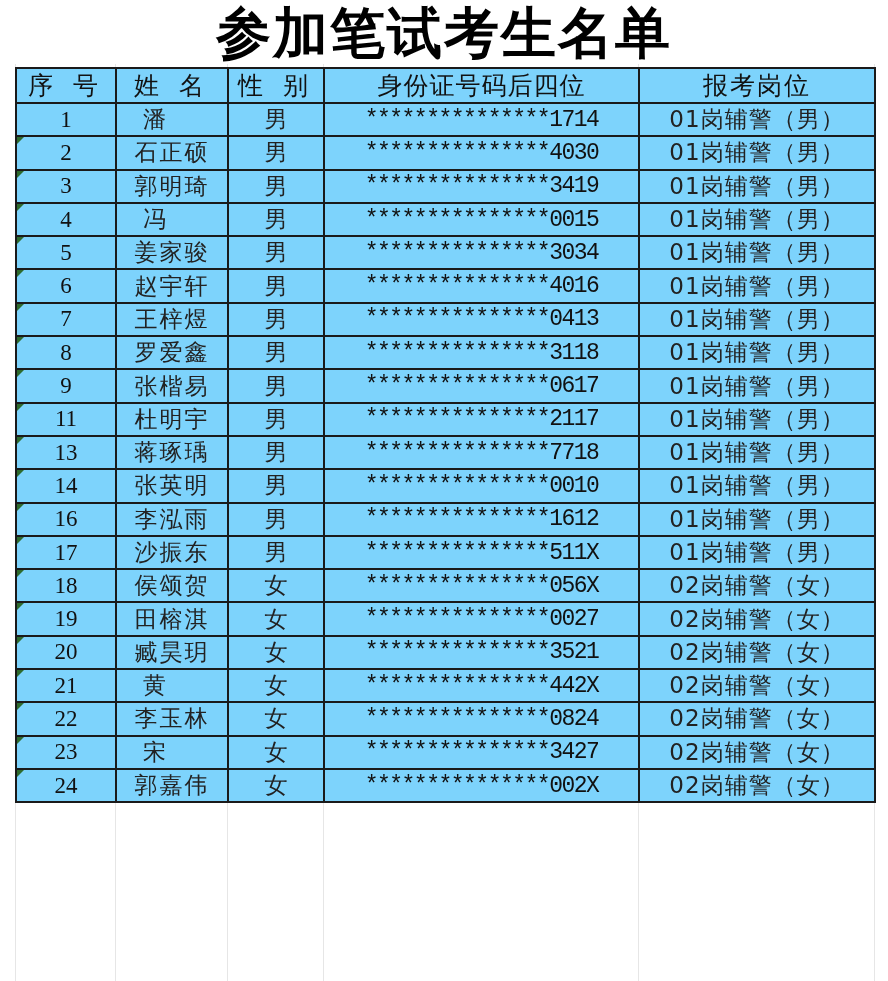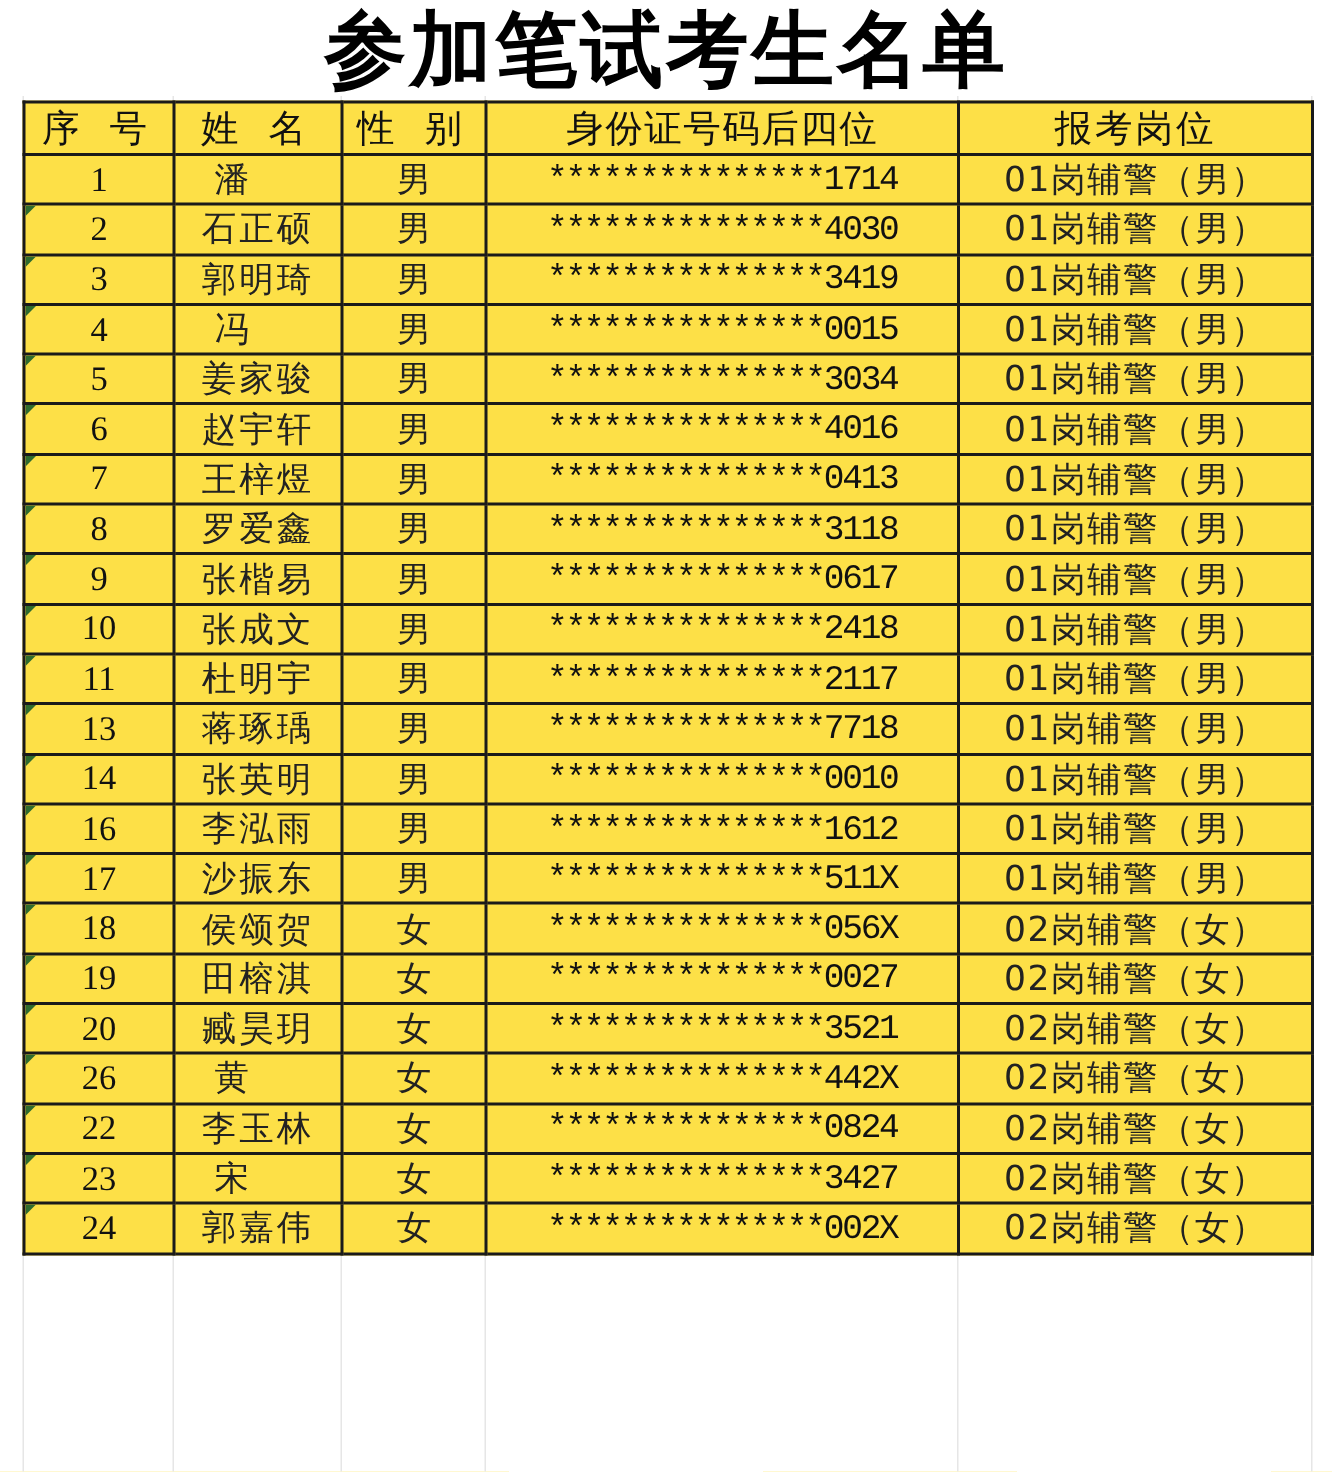--- a/index.html
+++ b/index.html
@@ -1,19 +1,19 @@
 <!DOCTYPE html>
 <html><head>
   <meta charset="utf-8">
   <style>
     html, body { margin: 0; padding: 0; background: #ffffff; }
     body { width: 888px; height: 981px; position: relative; overflow: hidden; font-family: "DejaVu Serif", "Liberation Serif", serif; color: #111; }
     .title { position: absolute; left: 0; top: 0; width: 888px; height: 64px; text-align: center; font-family: "DejaVu Sans", "Liberation Sans", sans-serif; font-weight: bold; font-size: 55px; line-height: 66px; letter-spacing: 2px; color: #000; }
     .gridline-v { position: absolute; top: 64px; bottom: 0; width: 1px; background: #e6e6e6; }
-    table.roster { position: absolute; left: 15px; top: 67px; border-collapse: collapse; table-layout: fixed; width: 859px; background: #fde047; }
+    table.roster { position: absolute; left: 15px; top: 67px; border-collapse: collapse; table-layout: fixed; width: 859px; background: #7dd3fc; }
     table.roster th, table.roster td { border: 2px solid #1a1a1a; padding: 0; height: 31.3px; text-align: center; vertical-align: middle; overflow: hidden; white-space: nowrap; position: relative; }
     table.roster th { font-family: "DejaVu Sans", "Liberation Sans", sans-serif; font-weight: normal; font-size: 25px; height: 31px; letter-spacing: 6px; }
     table.roster td { font-size: 23px; }
     td.c-no { font-family: "Liberation Serif", "DejaVu Serif", serif; font-size: 24px; }
     td.c-name { letter-spacing: 2px; font-family: "DejaVu Sans", "Liberation Sans", sans-serif; font-size: 23px; color: #222; }
     td.c-name.spaced { letter-spacing: 26px; text-indent: 26px; }
     td.c-gender { font-family: "DejaVu Sans", "Liberation Sans", sans-serif; font-size: 23px; color: #222; }
     td.c-id { font-family: "Liberation Mono", "DejaVu Sans Mono", monospace; font-size: 23px; text-align: left; padding-left: 14px; letter-spacing: -1.5px; }
     td.c-post { font-family: "DejaVu Sans", "Liberation Sans", sans-serif; font-size: 23px; text-align: left; padding-left: 10px; letter-spacing: 1px; color: #222; margin-left: 41px; }
     .corner-mark { position: absolute; left: 0; top: 0; width: 0; height: 0; border-top: 7px solid #2e6b2e; border-right: 7px solid transparent; }
@@ -106,27 +106,20 @@
         <td class="c-post"><span>01岗辅警（男）</span></td>
       </tr>
       <tr>
         <td class="c-no"><span class="corner-mark"></span><span>9</span></td>
         <td class="c-name"><span>张楷易</span></td>
         <td class="c-gender"><span>男</span></td>
         <td class="c-id"><span>***************0617</span></td>
         <td class="c-post"><span>01岗辅警（男）</span></td>
       </tr>
       <tr>
-        <td class="c-no"><span class="corner-mark"></span><span>10</span></td>
-        <td class="c-name"><span>张成文</span></td>
-        <td class="c-gender"><span>男</span></td>
-        <td class="c-id"><span>***************2418</span></td>
-        <td class="c-post"><span>01岗辅警（男）</span></td>
-      </tr>
-      <tr>
         <td class="c-no"><span class="corner-mark"></span><span>11</span></td>
         <td class="c-name"><span>杜明宇</span></td>
         <td class="c-gender"><span>男</span></td>
         <td class="c-id"><span>***************2117</span></td>
         <td class="c-post"><span>01岗辅警（男）</span></td>
       </tr>
       <tr>
         <td class="c-no"><span class="corner-mark"></span><span>13</span></td>
         <td class="c-name"><span>蒋琢瑀</span></td>
         <td class="c-gender"><span>男</span></td>
@@ -169,21 +162,21 @@
         <td class="c-post"><span>02岗辅警（女）</span></td>
       </tr>
       <tr>
         <td class="c-no"><span class="corner-mark"></span><span>20</span></td>
         <td class="c-name"><span>臧昊玥</span></td>
         <td class="c-gender"><span>女</span></td>
         <td class="c-id"><span>***************3521</span></td>
         <td class="c-post"><span>02岗辅警（女）</span></td>
       </tr>
       <tr>
-        <td class="c-no"><span class="corner-mark"></span><span>26</span></td>
+        <td class="c-no"><span class="corner-mark"></span><span>21</span></td>
         <td class="c-name spaced"><span>黄　宇</span></td>
         <td class="c-gender"><span>女</span></td>
         <td class="c-id"><span>***************442X</span></td>
         <td class="c-post"><span>02岗辅警（女）</span></td>
       </tr>
       <tr>
         <td class="c-no"><span class="corner-mark"></span><span>22</span></td>
         <td class="c-name"><span>李玉林</span></td>
         <td class="c-gender"><span>女</span></td>
         <td class="c-id"><span>***************0824</span></td>

